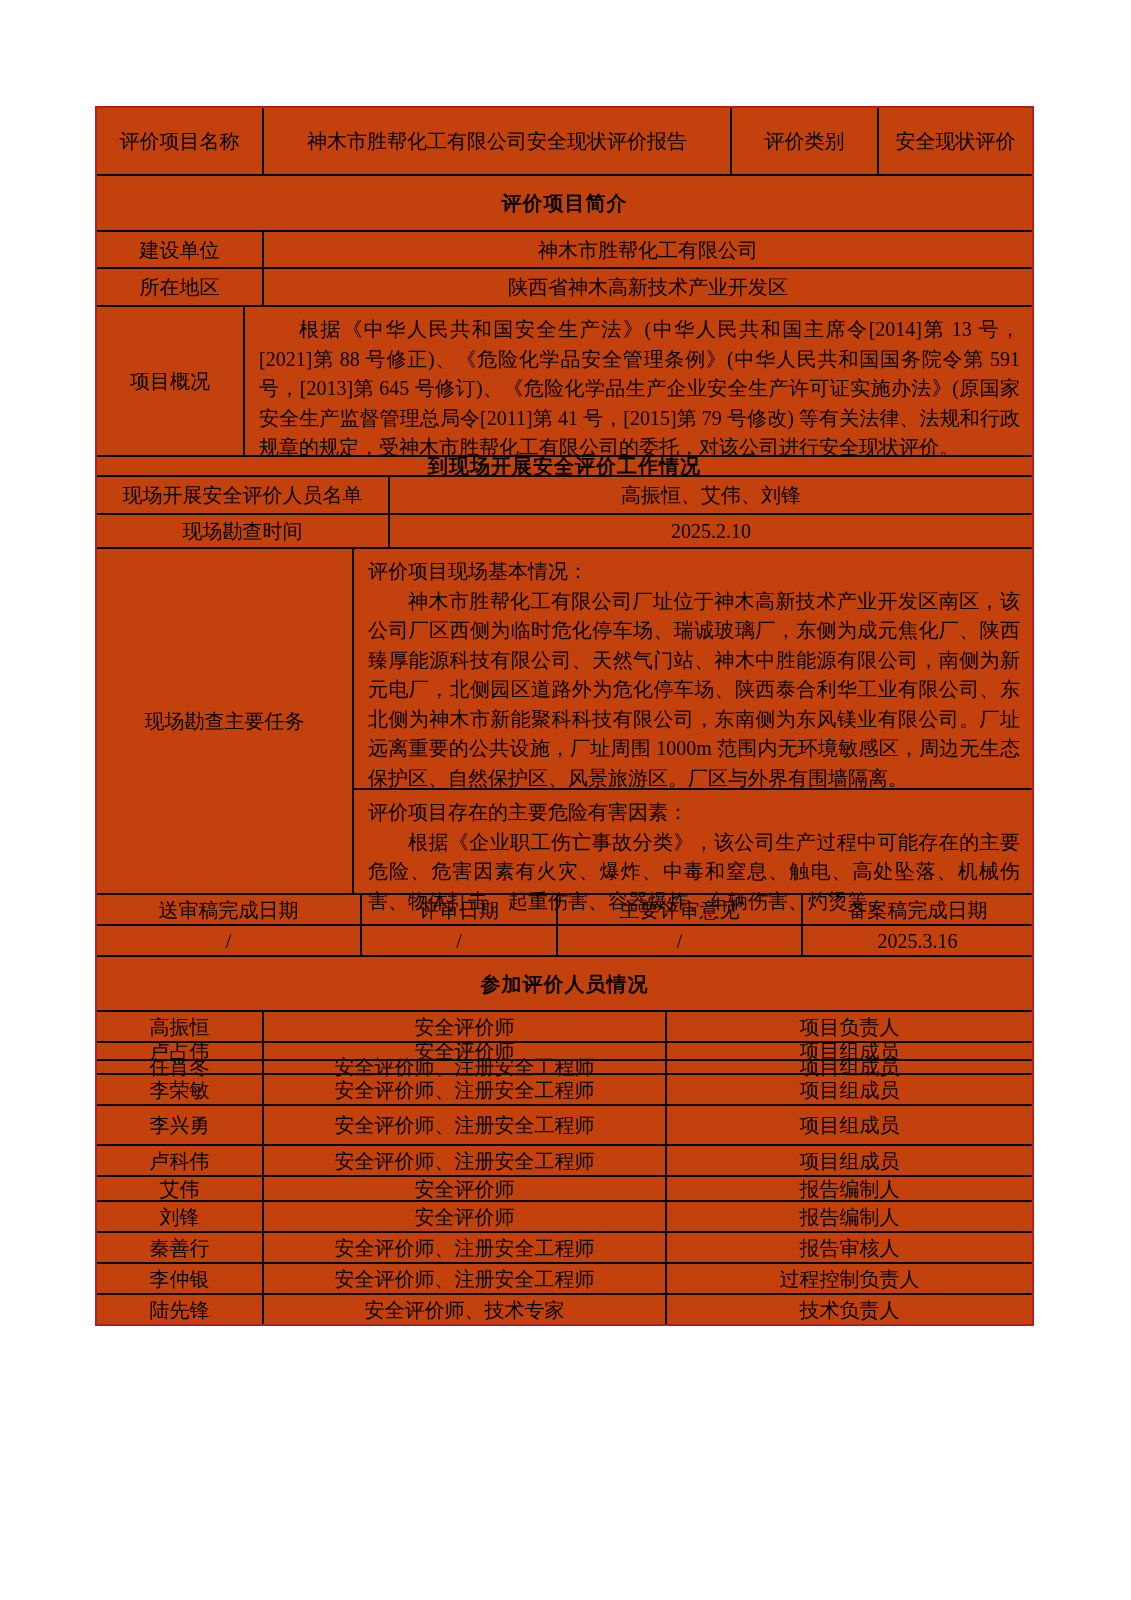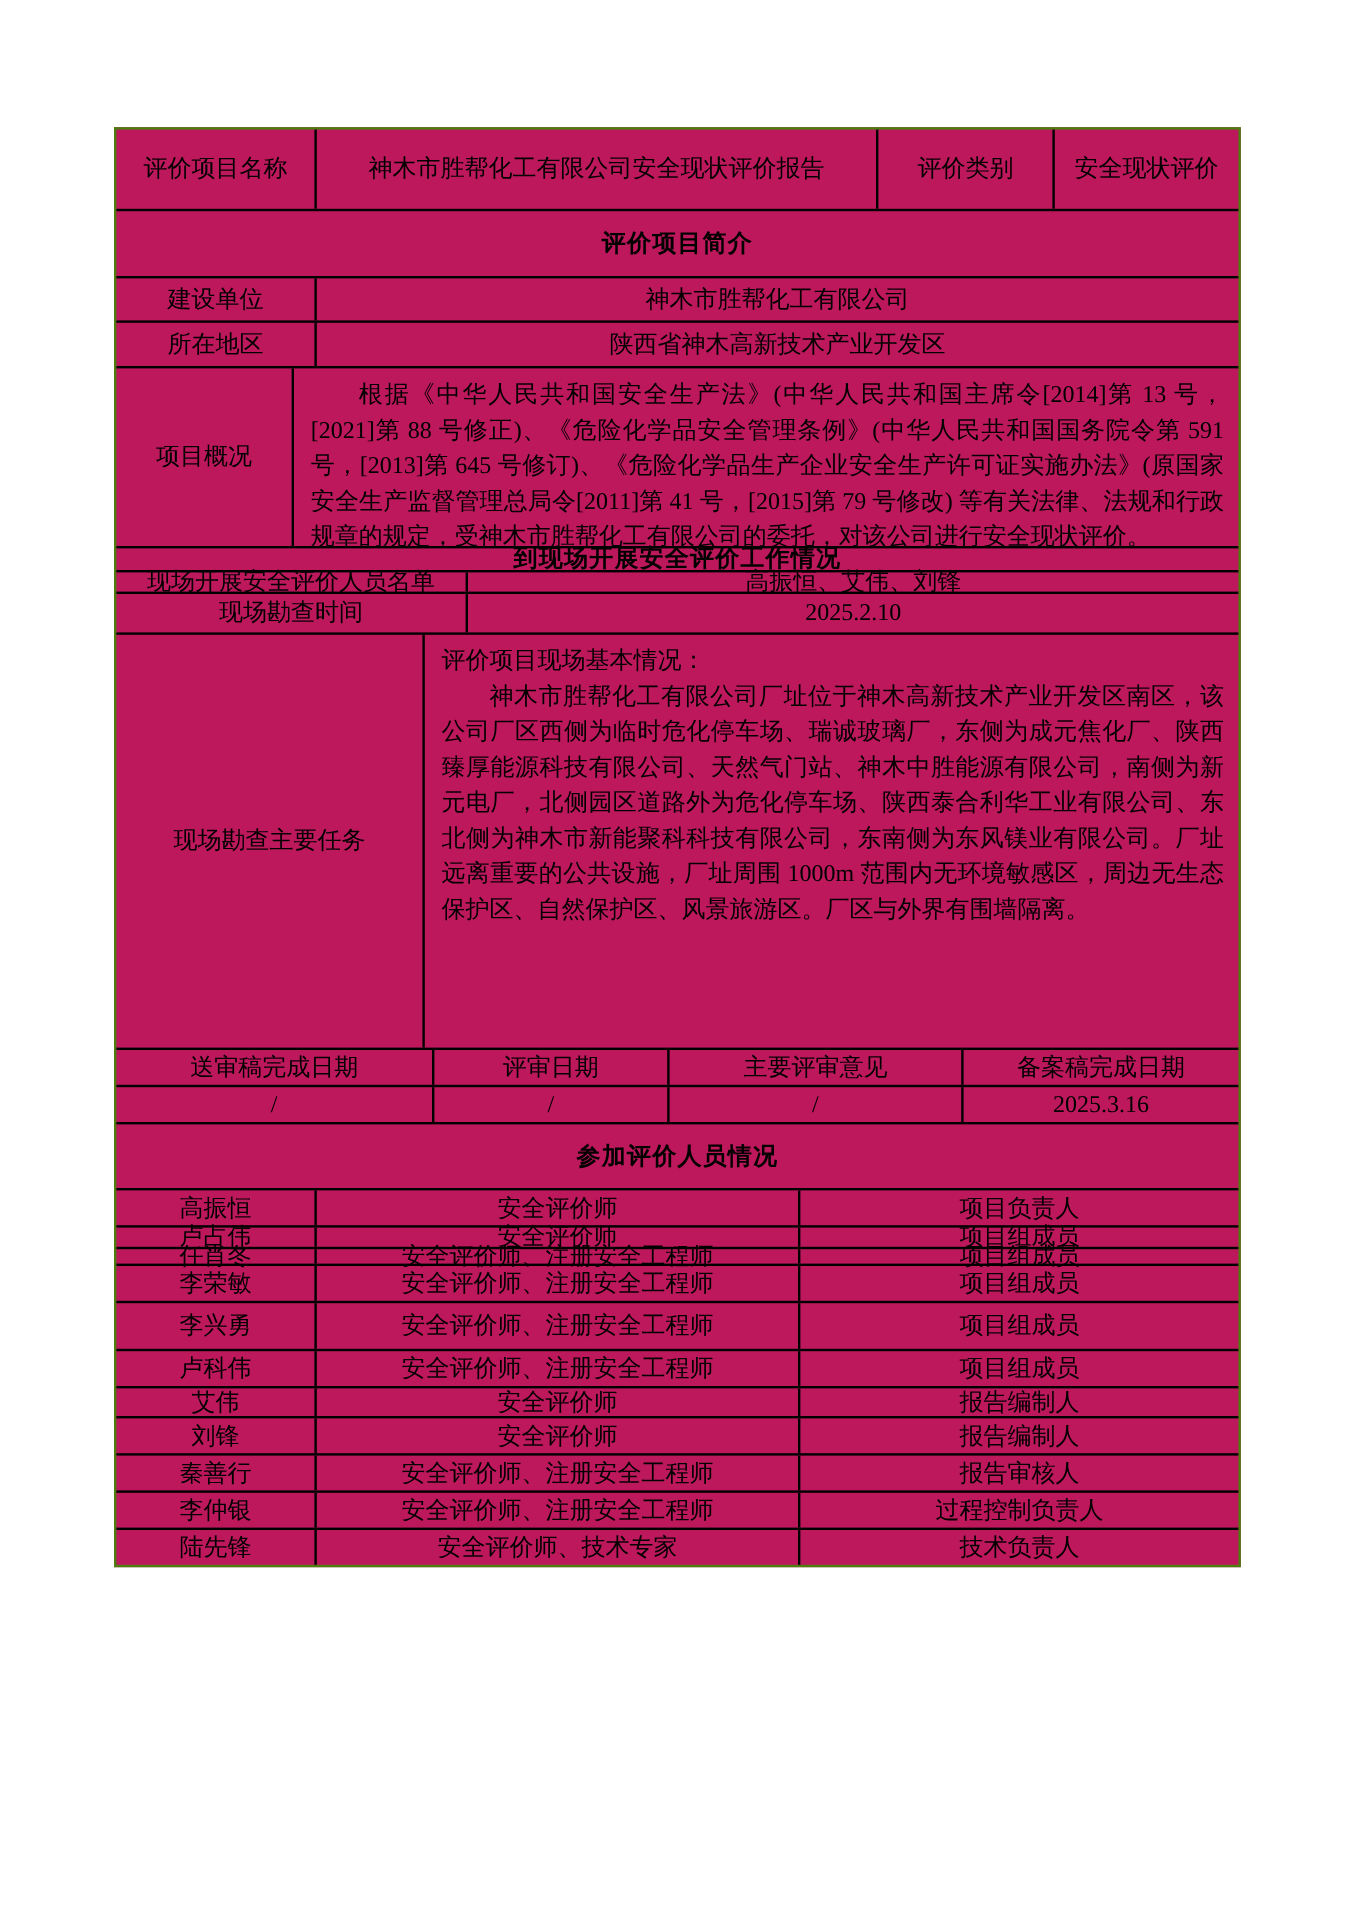--- a/index.html
+++ b/index.html
@@ -2,21 +2,21 @@
 <html><head>
 <meta charset="utf-8">
 <style>
   html,body { margin:0; padding:0; }
   body {
     width:1131px; height:1600px; background:#ffffff; position:relative;
     font-family:"Liberation Serif","DejaVu Serif",serif; color:#000;
   }
   .doc-table {
     position:absolute; left:95px; top:106px; width:939px;
-    border:2px solid #4d7c0f; box-sizing:border-box; background:#be185d;
+    border:2px solid #b91c1c; box-sizing:border-box; background:#c2410c;
   }
   .row { display:flex; border-top:2px solid #000; align-items:stretch; box-sizing:border-box; }
   .row:first-child { border-top:none; }
   .cell {
     border-left:2px solid #000; box-sizing:border-box;
     display:flex; align-items:center; justify-content:center;
     text-align:center; font-size:20px; line-height:26px; padding:2px 6px;
   }
   .cell:first-child { border-left:none; }
   .sec { font-weight:bold; font-size:20px; letter-spacing:1px; }
@@ -60,36 +60,40 @@
     <div class="cell" style="flex:0 0 146px">项目概况</div>
     <div class="cell txtcell" style="flex:1">
       <p>根据《中华人民共和国安全生产法》(中华人民共和国主席令[2014]第 13 号，[2021]第 88 号修正)、《危险化学品安全管理条例》(中华人民共和国国务院令第 591 号，[2013]第 645 号修订)、《危险化学品生产企业安全生产许可证实施办法》(原国家安全生产监督管理总局令[2011]第 41 号，[2015]第 79 号修改) 等有关法律、法规和行政规章的规定，受神木市胜帮化工有限公司的委托，对该公司进行安全现状评价。</p>
     </div>
   </div>
 
   <div class="row" style="height:20px">
     <div class="cell sec" style="flex:1">到现场开展安全评价工作情况</div>
   </div>
 
-  <div class="row" style="height:18px">
+  <div class="row" style="height:38px">
     <div class="cell" style="flex:0 0 291px">现场开展安全评价人员名单</div>
     <div class="cell" style="flex:1">高振恒、艾伟、刘锋</div>
   </div>
 
   <div class="row" style="height:34px">
     <div class="cell" style="flex:0 0 291px">现场勘查时间</div>
     <div class="cell" style="flex:1">2025.2.10</div>
   </div>
 
   <div class="row" style="height:346px">
     <div class="cell" style="flex:0 0 255px">现场勘查主要任务</div>
     <div class="cell stack" style="flex:1">
       <div class="subcell txtcell" style="height:239px">
         <p class="lead">评价项目现场基本情况：</p>
         <p>神木市胜帮化工有限公司厂址位于神木高新技术产业开发区南区，该公司厂区西侧为临时危化停车场、瑞诚玻璃厂，东侧为成元焦化厂、陕西臻厚能源科技有限公司、天然气门站、神木中胜能源有限公司，南侧为新元电厂，北侧园区道路外为危化停车场、陕西泰合利华工业有限公司、东北侧为神木市新能聚科科技有限公司，东南侧为东风镁业有限公司。厂址远离重要的公共设施，厂址周围 1000m 范围内无环境敏感区，周边无生态保护区、自然保护区、风景旅游区。厂区与外界有围墙隔离。</p>
+      </div>
+      <div class="subcell txtcell" style="flex:1">
+        <p class="lead">评价项目存在的主要危险有害因素：</p>
+        <p>根据《企业职工伤亡事故分类》，该公司生产过程中可能存在的主要危险、危害因素有火灾、爆炸、中毒和窒息、触电、高处坠落、机械伤害、物体打击、起重伤害、容器爆炸、车辆伤害、灼烫等。</p>
       </div>
     </div>
   </div>
 
 
   <div class="row" style="height:31px">
     <div class="cell" style="flex:0 0 263px">送审稿完成日期</div>
     <div class="cell" style="flex:0 0 196px">评审日期</div>
     <div class="cell" style="flex:0 0 245px">主要评审意见</div>
     <div class="cell" style="flex:1">备案稿完成日期</div>

